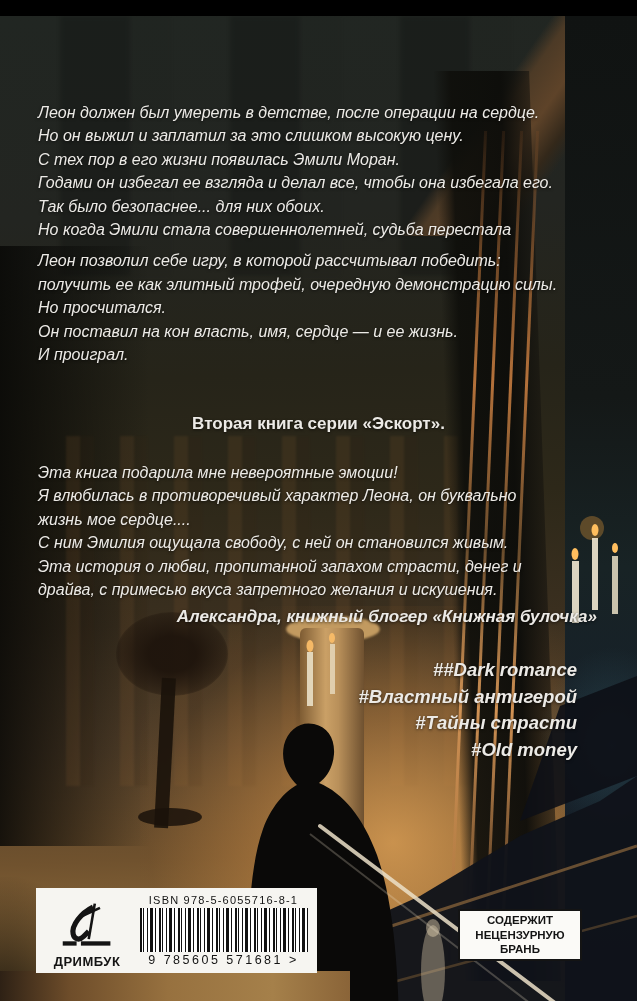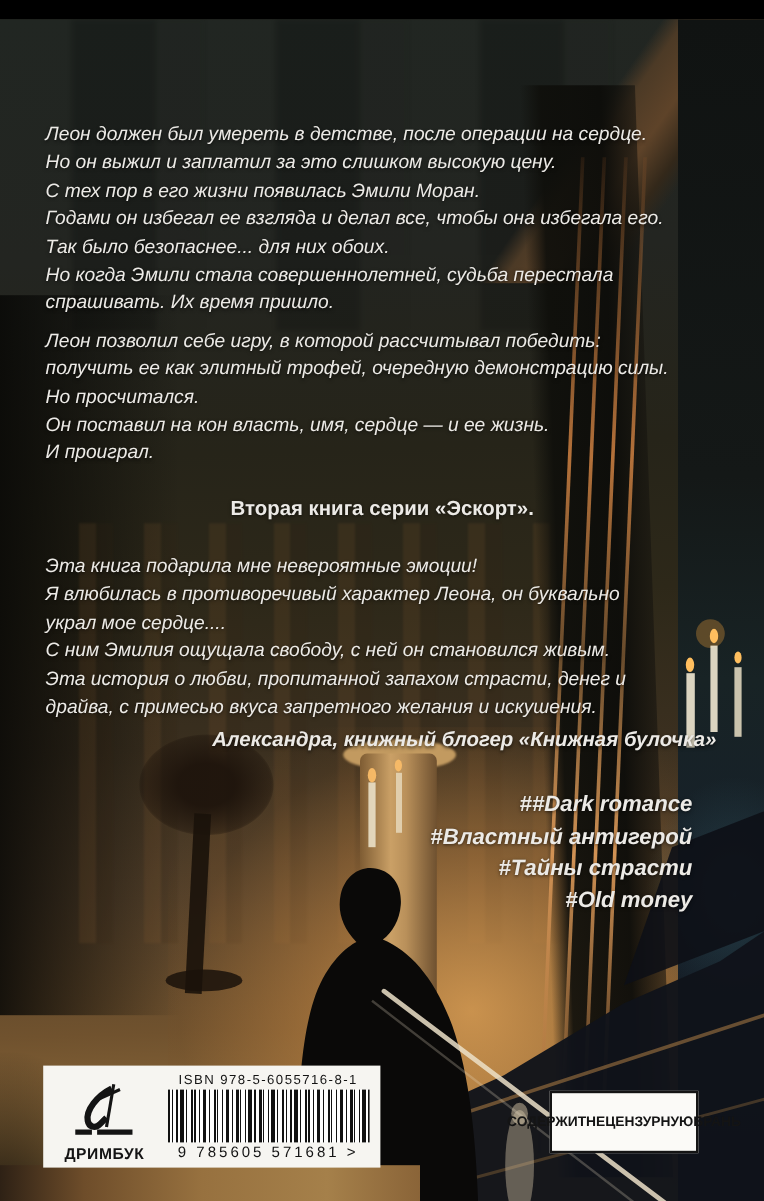--- a/index.html
+++ b/index.html
@@ -68,21 +68,21 @@
   .pub-logo{width:56px;height:52px;}
   .pub-name{font-size:13px;font-weight:bold;letter-spacing:.5px;margin-top:1px;}
   .bc{flex:1;display:flex;flex-direction:column;align-items:center;justify-content:center;padding-right:8px;}
   .isbn-label{font-size:11px;letter-spacing:1.2px;white-space:nowrap;}
   .bars{width:168px;height:44px;margin-top:2px;
     background:repeating-linear-gradient(90deg,
       #111 0 2px,#fff 2px 3px,#111 3px 4px,#fff 4px 7px,#111 7px 8px,
       #fff 8px 10px,#111 10px 13px,#fff 13px 15px,#111 15px 16px,#fff 16px 19px);}
   .bc-digits{font-size:12.5px;letter-spacing:2.5px;margin-top:1px;white-space:nowrap;}
   .warning-box{position:absolute;left:458px;top:893px;width:124px;height:52px;background:#fbfaf7;
-    border:2px solid #141414;z-index:6;display:flex;flex-direction:row;align-items:center;
+    border:2px solid #141414;z-index:6;display:flex;flex-direction:column;align-items:center;
     justify-content:center;color:#141414;font-weight:bold;font-size:11.5px;line-height:1.28;text-align:center;}
 </style>
 </head>
 <body>
 
 <div class="cover">
 
   <div class="layer bg-base"></div>
   <div class="layer bg-top-pillars"></div>
   <div class="layer bg-topright-beam"></div>
@@ -139,34 +139,33 @@
   <div class="layer corner-dark"></div>
   <div class="layer floor"></div>
 
   <div class="txt blurb">
     <div>Леон должен был умереть в детстве, после операции на сердце.</div>
     <div>Но он выжил и заплатил за это слишком высокую цену.</div>
     <div>С тех пор в его жизни появилась Эмили Моран.</div>
     <div>Годами он избегал ее взгляда и делал все, чтобы она избегала его.</div>
     <div>Так было безопаснее... для них обоих.</div>
     <div>Но когда Эмили стала совершеннолетней, судьба перестала</div>
-    <div>спрашивать. Их время пришло.</div>
     <div class="p2">Леон позволил себе игру, в которой рассчитывал победить:</div>
     <div>получить ее как элитный трофей, очередную демонстрацию силы.</div>
     <div>Но просчитался.</div>
     <div>Он поставил на кон власть, имя, сердце — и ее жизнь.</div>
     <div>И проиграл.</div>
   </div>
 
   <div class="txt series">Вторая книга серии «Эскорт».</div>
 
   <div class="txt review">
     <div>Эта книга подарила мне невероятные эмоции!</div>
     <div>Я влюбилась в противоречивый характер Леона, он буквально</div>
-    <div>украл мое сердце....</div>
+    <div>жизнь мое сердце....</div>
     <div>С ним Эмилия ощущала свободу, с ней он становился живым.</div>
     <div>Эта история о любви, пропитанной запахом страсти, денег и</div>
     <div>драйва, с примесью вкуса запретного желания и искушения.</div>
   </div>
 
   <div class="txt attribution">Александра, книжный блогер «Книжная булочка»</div>
 
   <div class="txt hashtags">
     <div>##Dark romance</div>
     <div>#Властный антигерой</div>

